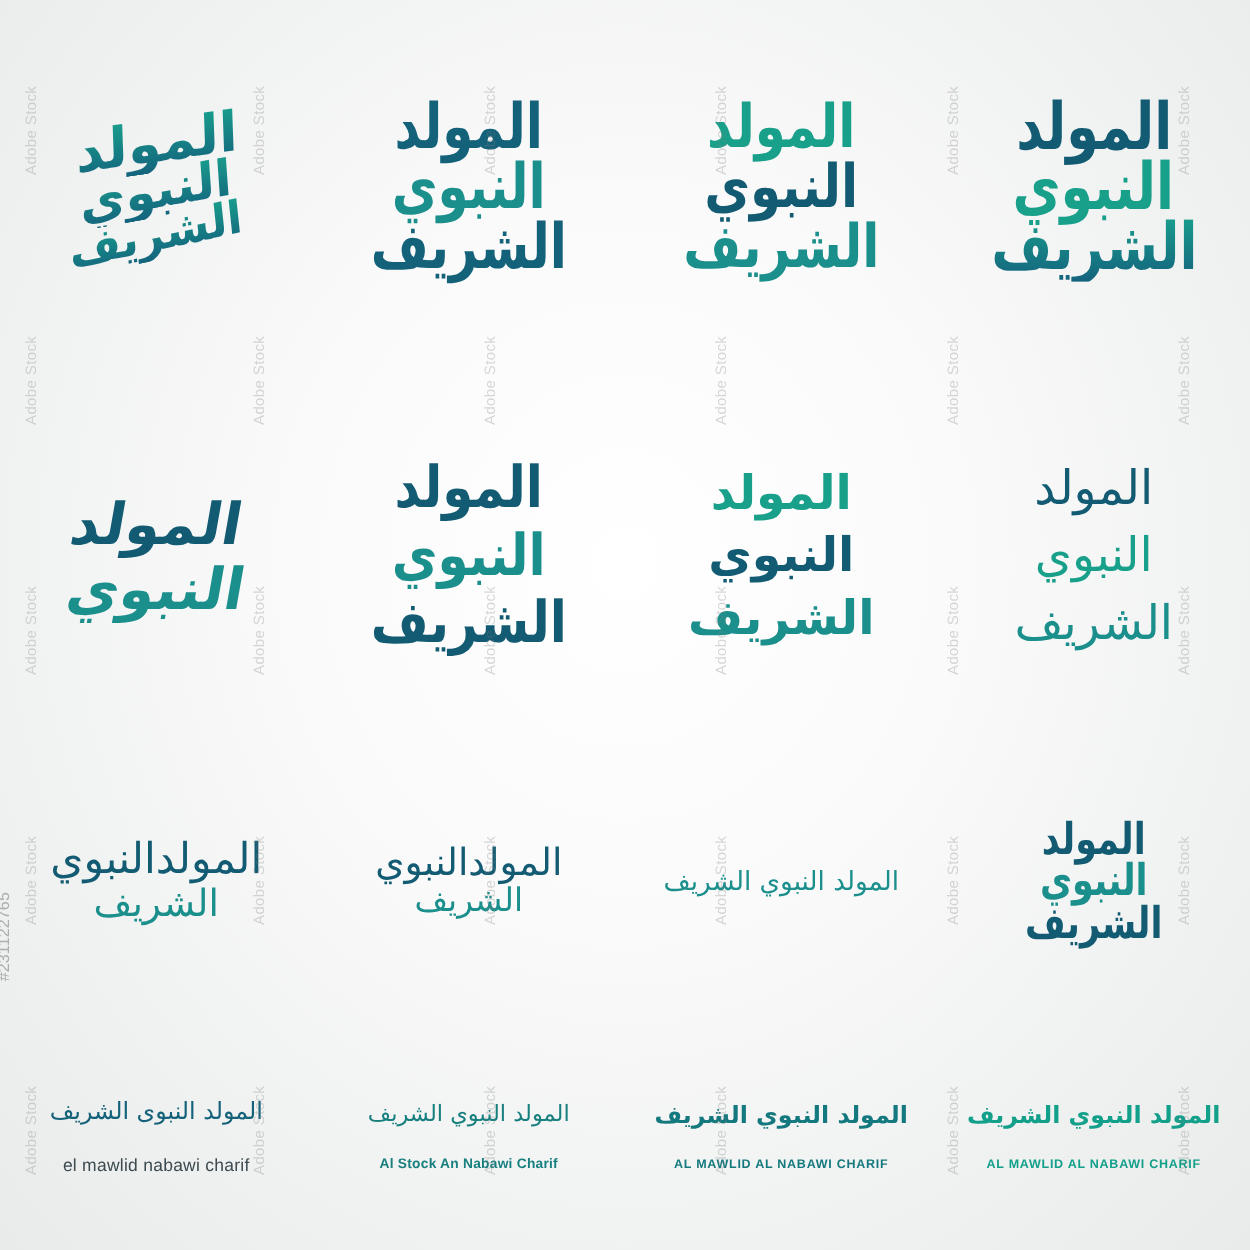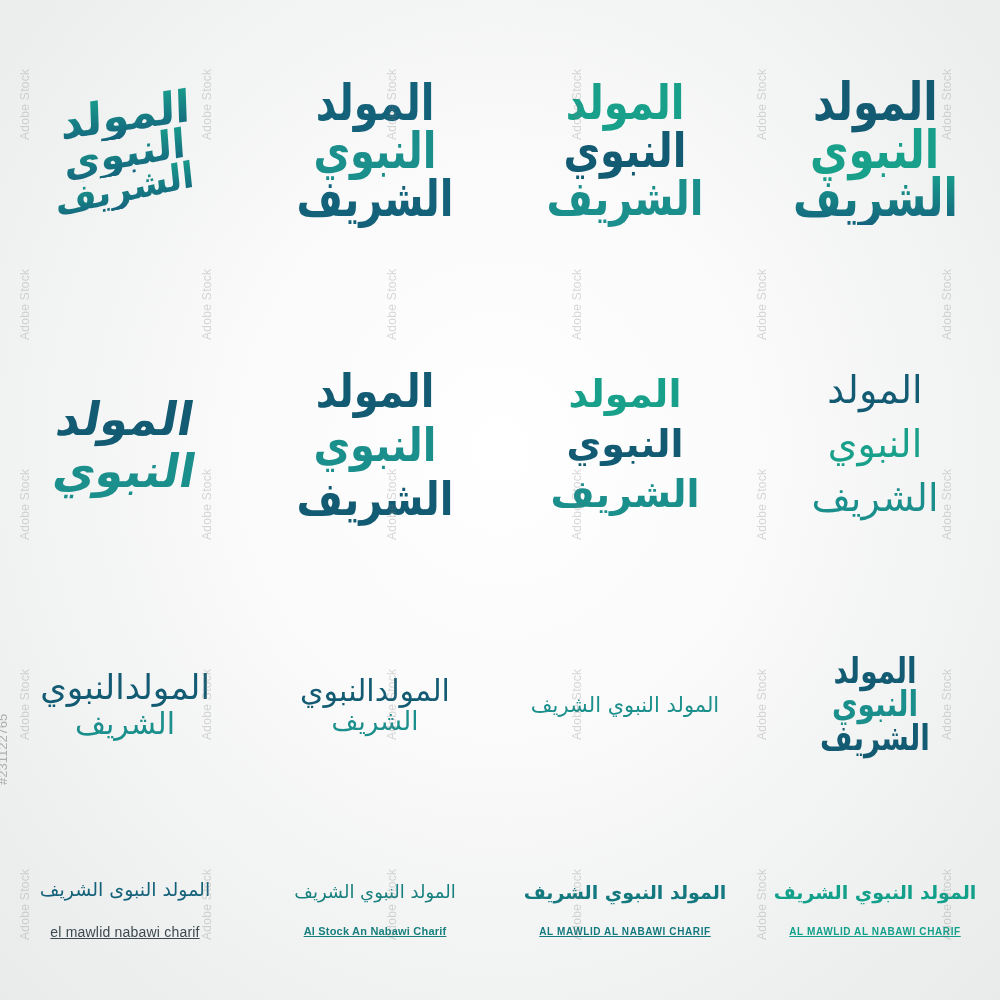--- a/index.html
+++ b/index.html
@@ -86,21 +86,21 @@
   .r3c1 .l1 { font-size: 34px; }
   .r3c1 .l2 { font-size: 30px; margin-top: 2px; }
   .r3c2 .l1 { font-size: 30px; }
   .r3c2 .l2 { font-size: 26px; margin-top: 2px; }
   .r3c3 .l1 { font-size: 21px; letter-spacing: 1px; }
   .r3c4 .l { font-size: 28px; font-weight: bold; transform: scaleY(1.25); margin: 2px 0; }
 
   
   .cap { display: flex; flex-direction: column; align-items: center; gap: 24px; }
   .cap .ar-line { font-size: 19px; }
-  .cap .lat-line { font-size: 13px; letter-spacing: .2px; text-decoration: underline; }
+  .cap .lat-line { font-size: 13px; letter-spacing: .2px; }
   .r4c1 .ar-line { font-size: 19px; color: #14627a; }
   .r4c1 .lat-line { font-size: 14px; color: #3c4a4f; }
   .r4c2 .ar-line { font-size: 18px; color: #17807f; }
   .r4c2 .lat-line { font-size: 11px; font-weight: bold; color: #17807f; }
   .r4c3 .ar-line { font-size: 19px; font-weight: bold; color: #14797e; }
   .r4c3 .lat-line { font-size: 10px; font-weight: bold; letter-spacing: .6px; color: #14797e; }
   .r4c4 .ar-line { font-size: 19px; font-weight: bold; color: #12a08b; }
   .r4c4 .lat-line { font-size: 10px; font-weight: bold; letter-spacing: .6px; color: #12a08b; }
 
   

